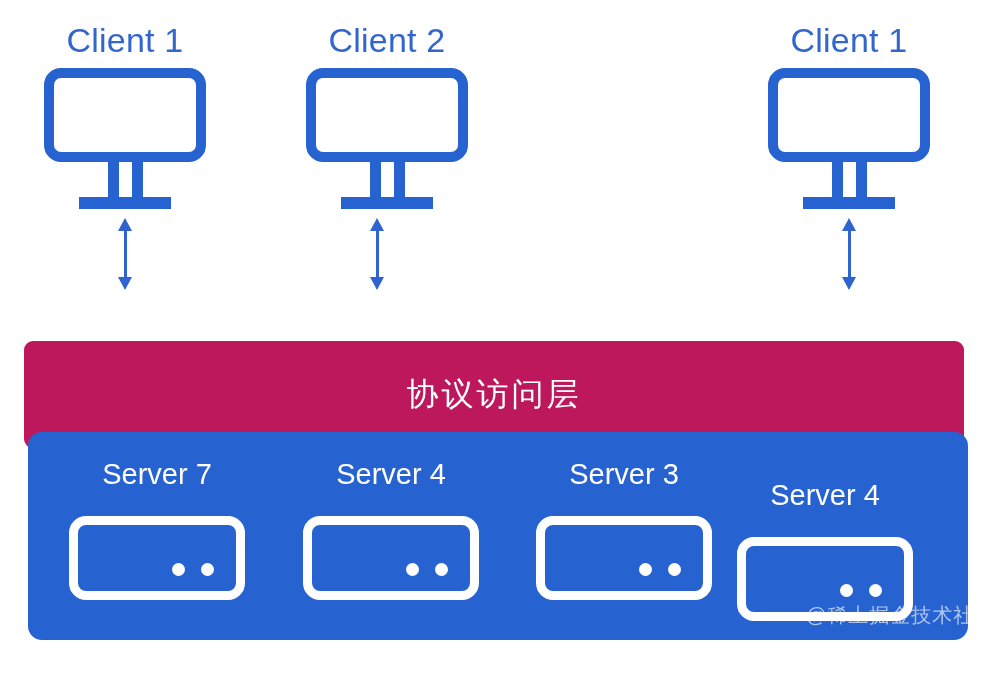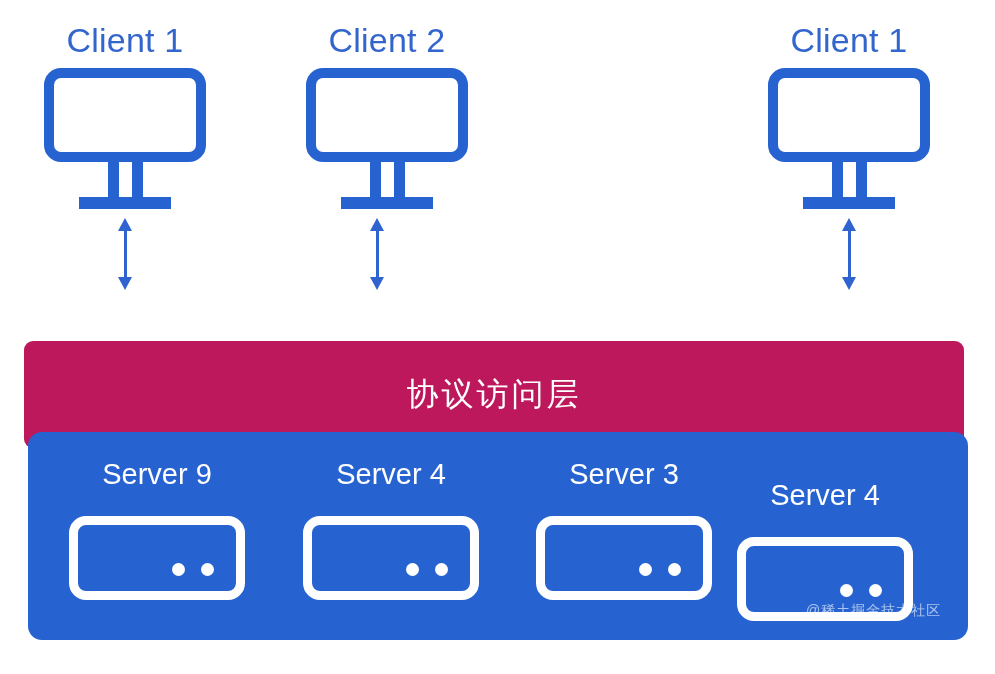--- a/index.html
+++ b/index.html
@@ -173,21 +173,21 @@
     background: #ffffff;
   }
   .server-dot.d1 { left: 94px; }
   .server-dot.d2 { left: 123px; }
 
   
   #watermark {
     position: absolute;
     left: 806px;
     top: 602px;
-    font-size: 14px;
+    font-size: 20px;
     color: rgba(255,255,255,0.62);
     letter-spacing: 1px;
     white-space: nowrap;
     pointer-events: none;
   }
 </style>
 </head>
 <body>
 
 <div id="canvas">
@@ -238,21 +238,21 @@
     <div class="arrow-head down"></div>
   </div>
 
   <div id="protocol-layer">
     <div id="protocol-layer-label">协议访问层</div>
   </div>
 
   <div id="server-pool">
 
     <div class="server" id="server-0" style="left: 26px;">
-      <div class="server-label">Server 9</div>
+      <div class="server-label">Server 7</div>
       <div class="server-box">
         <div class="server-dot d1"></div>
         <div class="server-dot d2"></div>
       </div>
     </div>
 
     <div class="server" id="server-1" style="left: 260px;">
       <div class="server-label">Server 4</div>
       <div class="server-box">
         <div class="server-dot d1"></div>

